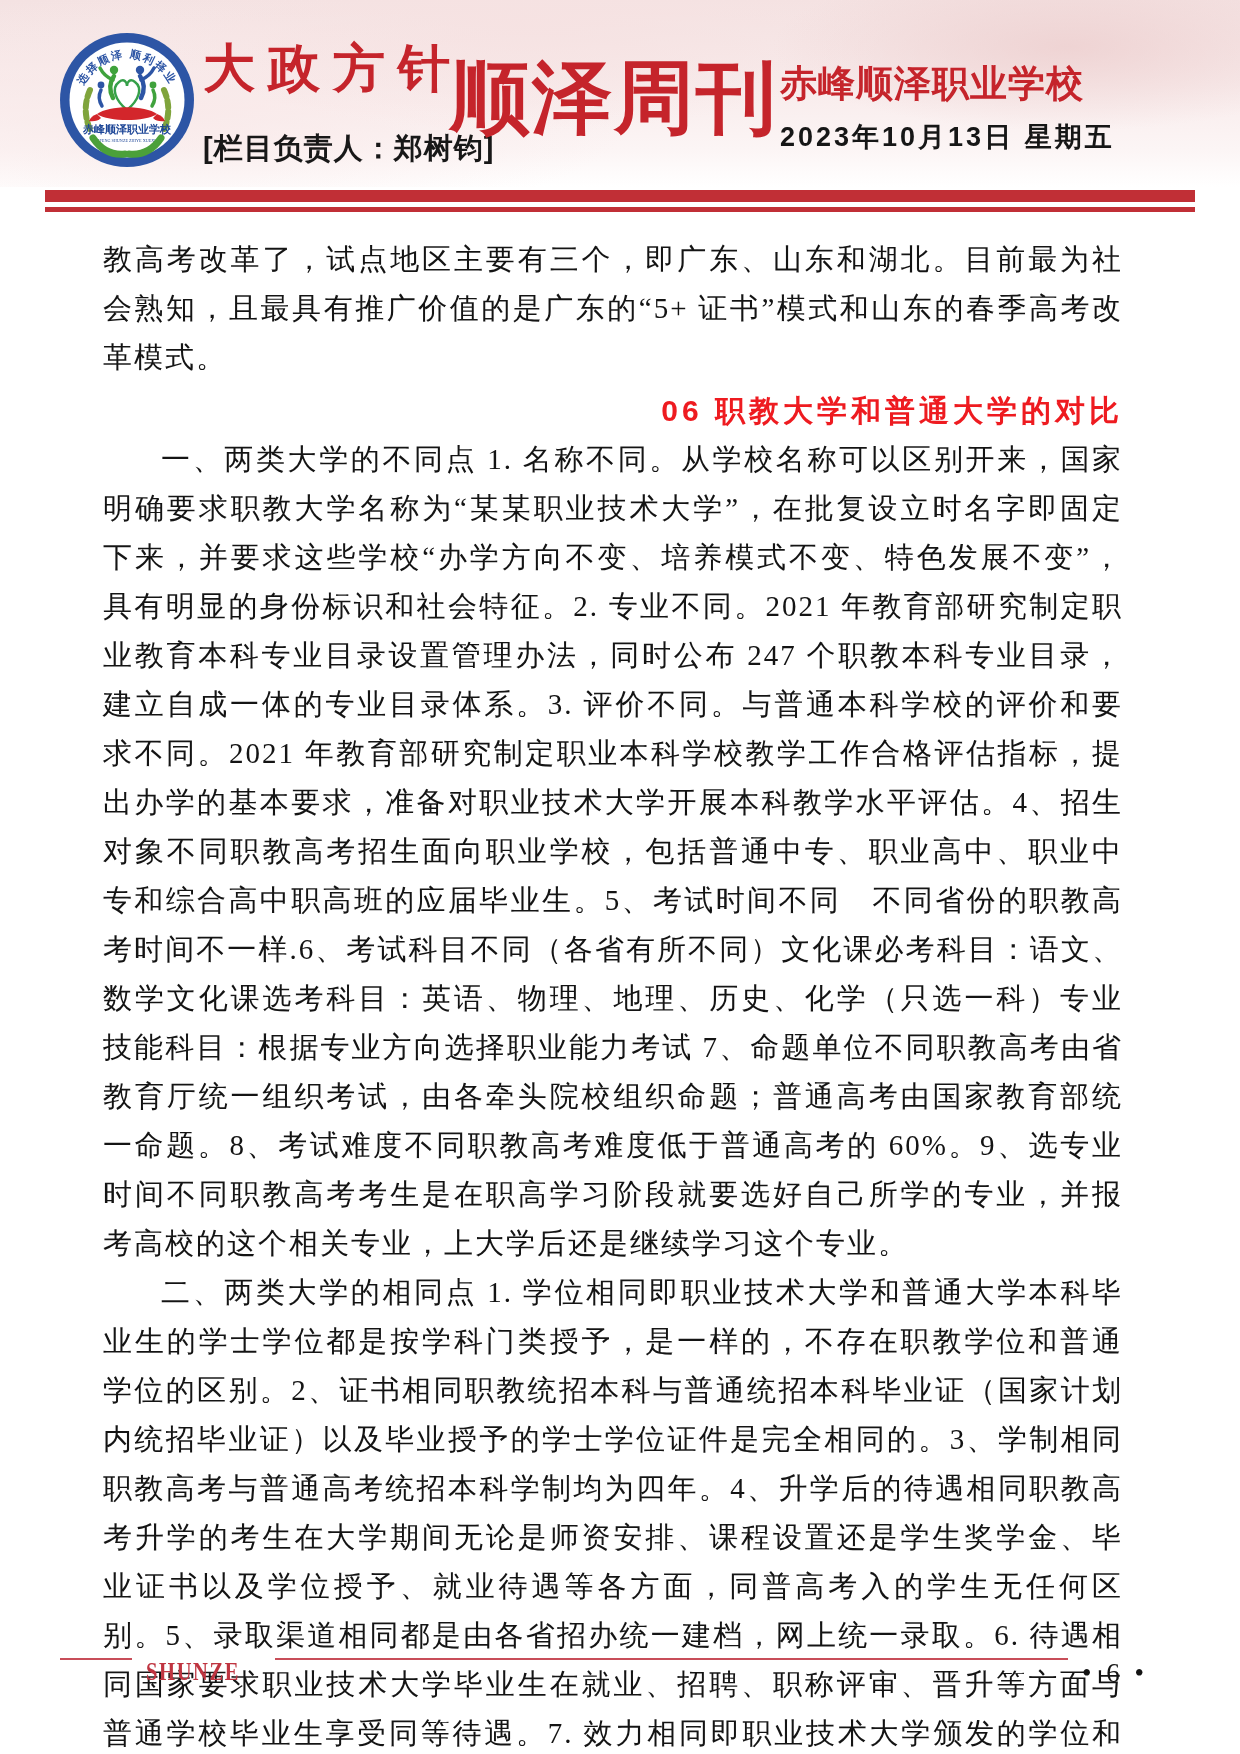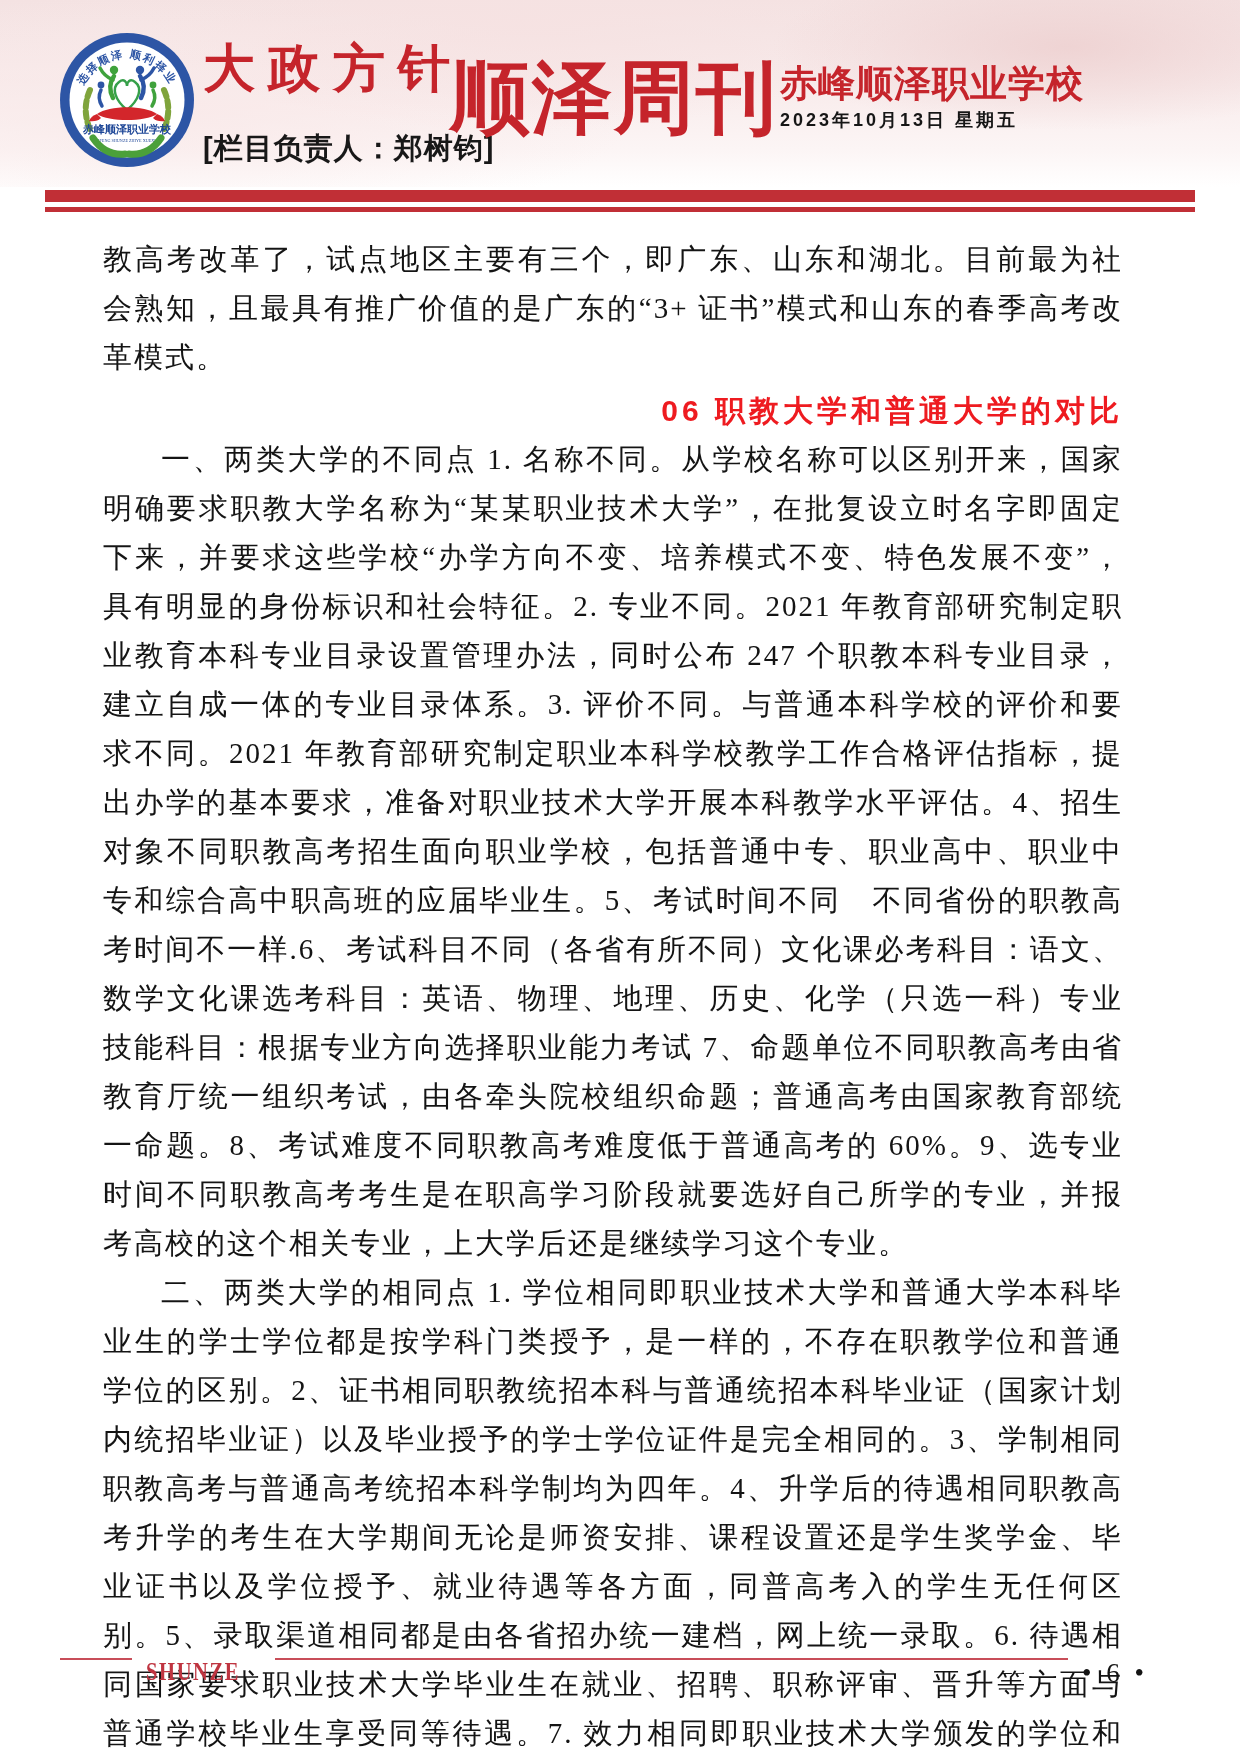--- a/index.html
+++ b/index.html
@@ -15,21 +15,21 @@
       linear-gradient(180deg,#f4e2e2 0%,#f8ebeb 45%,#fcf5f5 80%,#ffffff 100%);}
   .logo{position:absolute;left:57px;top:30px;width:140px;height:140px;}
   .col-block{position:absolute;left:203px;top:44px;}
   .col-title{font-size:52px;font-weight:bold;color:#c5242b;letter-spacing:13px;line-height:58px;font-family:Liberation Mono, monospace;}
   .col-manager{margin-top:27px;font-size:29px;font-weight:bold;color:#181818;letter-spacing:1px;
     font-family:"Liberation Sans","DejaVu Sans",sans-serif;}
   .masthead{position:absolute;left:450px;top:52px;font-size:80px;font-weight:700;color:#c5242b;
     letter-spacing:2px;line-height:92px;}
   .right-block{position:absolute;left:780px;top:62px;}
   .school-name{font-size:37px;font-weight:bold;color:#c5242b;letter-spacing:1px;line-height:44px;}
-  .date-line{margin-top:2px;font-size:18px;font-weight:bold;color:#161616;letter-spacing:3px;
+  .date-line{margin-top:13px;font-size:27px;font-weight:bold;color:#161616;letter-spacing:3px;
     font-family:"Liberation Sans","DejaVu Sans",sans-serif;}
 
   
   .rule-thick{position:absolute;left:45px;right:45px;top:190px;height:12px;background:#c12f36;}
   .rule-thin{position:absolute;left:45px;right:45px;top:207px;height:5px;background:#c12f36;}
 
   
   .content{position:absolute;left:103px;top:235px;width:1020px;color:#141414;
     font-size:29px;line-height:49px;letter-spacing:2px;text-align:justify;}
   .content p{margin:0;text-indent:2em;}
@@ -106,21 +106,21 @@
     <div class="right-block">
       <div class="school-name">赤峰顺泽职业学校</div>
       <div class="date-line">2023年10月13日  星期五</div>
     </div>
   </header>
 
   <div class="rule-thick"></div>
   <div class="rule-thin"></div>
 
   <main class="content">
-    <p class="flush">教高考改革了，试点地区主要有三个，即广东、山东和湖北。目前最为社会熟知，且最具有推广价值的是广东的“3+ 证书”模式和山东的春季高考改革模式。</p>
+    <p class="flush">教高考改革了，试点地区主要有三个，即广东、山东和湖北。目前最为社会熟知，且最具有推广价值的是广东的“5+ 证书”模式和山东的春季高考改革模式。</p>
     <h2 class="section-heading">06 职教大学和普通大学的对比</h2>
     <p>一、两类大学的不同点 1. 名称不同。从学校名称可以区别开来，国家明确要求职教大学名称为“某某职业技术大学”，在批复设立时名字即固定下来，并要求这些学校“办学方向不变、培养模式不变、特色发展不变”，具有明显的身份标识和社会特征。2. 专业不同。2021 年教育部研究制定职业教育本科专业目录设置管理办法，同时公布 247 个职教本科专业目录，建立自成一体的专业目录体系。3. 评价不同。与普通本科学校的评价和要求不同。2021 年教育部研究制定职业本科学校教学工作合格评估指标，提出办学的基本要求，准备对职业技术大学开展本科教学水平评估。4、招生对象不同职教高考招生面向职业学校，包括普通中专、职业高中、职业中专和综合高中职高班的应届毕业生。5、考试时间不同　不同省份的职教高考时间不一样.6、考试科目不同（各省有所不同）文化课必考科目：语文、数学文化课选考科目：英语、物理、地理、历史、化学（只选一科）专业技能科目：根据专业方向选择职业能力考试 7、命题单位不同职教高考由省教育厅统一组织考试，由各牵头院校组织命题；普通高考由国家教育部统一命题。8、考试难度不同职教高考难度低于普通高考的 60%。9、选专业时间不同职教高考考生是在职高学习阶段就要选好自己所学的专业，并报考高校的这个相关专业，上大学后还是继续学习这个专业。</p>
     <p>二、两类大学的相同点 1. 学位相同即职业技术大学和普通大学本科毕业生的学士学位都是按学科门类授予，是一样的，不存在职教学位和普通学位的区别。2、证书相同职教统招本科与普通统招本科毕业证（国家计划内统招毕业证）以及毕业授予的学士学位证件是完全相同的。3、学制相同职教高考与普通高考统招本科学制均为四年。4、升学后的待遇相同职教高考升学的考生在大学期间无论是师资安排、课程设置还是学生奖学金、毕业证书以及学位授予、就业待遇等各方面，同普高考入的学生无任何区别。5、录取渠道相同都是由各省招办统一建档，网上统一录取。6. 待遇相同国家要求职业技术大学毕业生在就业、招聘、职称评审、晋升等方面与普通学校毕业生享受同等待遇。7. 效力相同即职业技术大学颁发的学位和学历，与普通大学一样，都可以参加考研、就业等，具有同等法律效力。随着国家政策的利好，职教高考会越来越受到家长和孩子的信赖。</p>
   </main>
 
   <footer class="footer">
     <span class="fline short"></span>
     <span class="brand">SHUNZE</span>
     <span class="fline long"></span>
     <span class="pageno">• 6 •</span>

